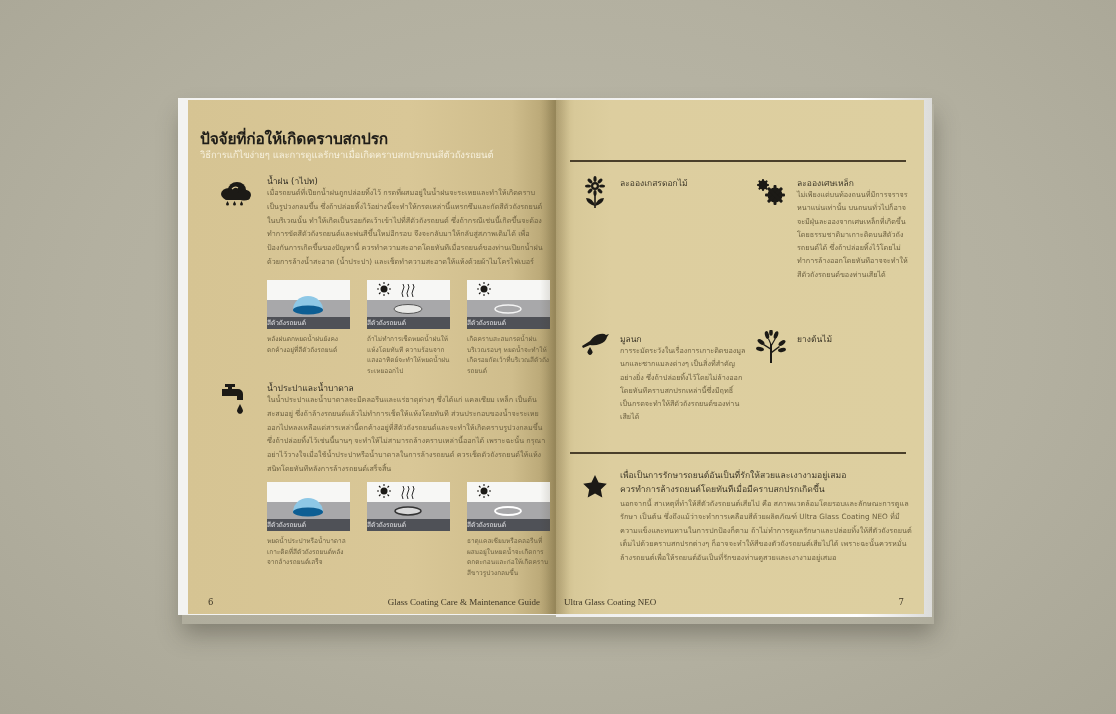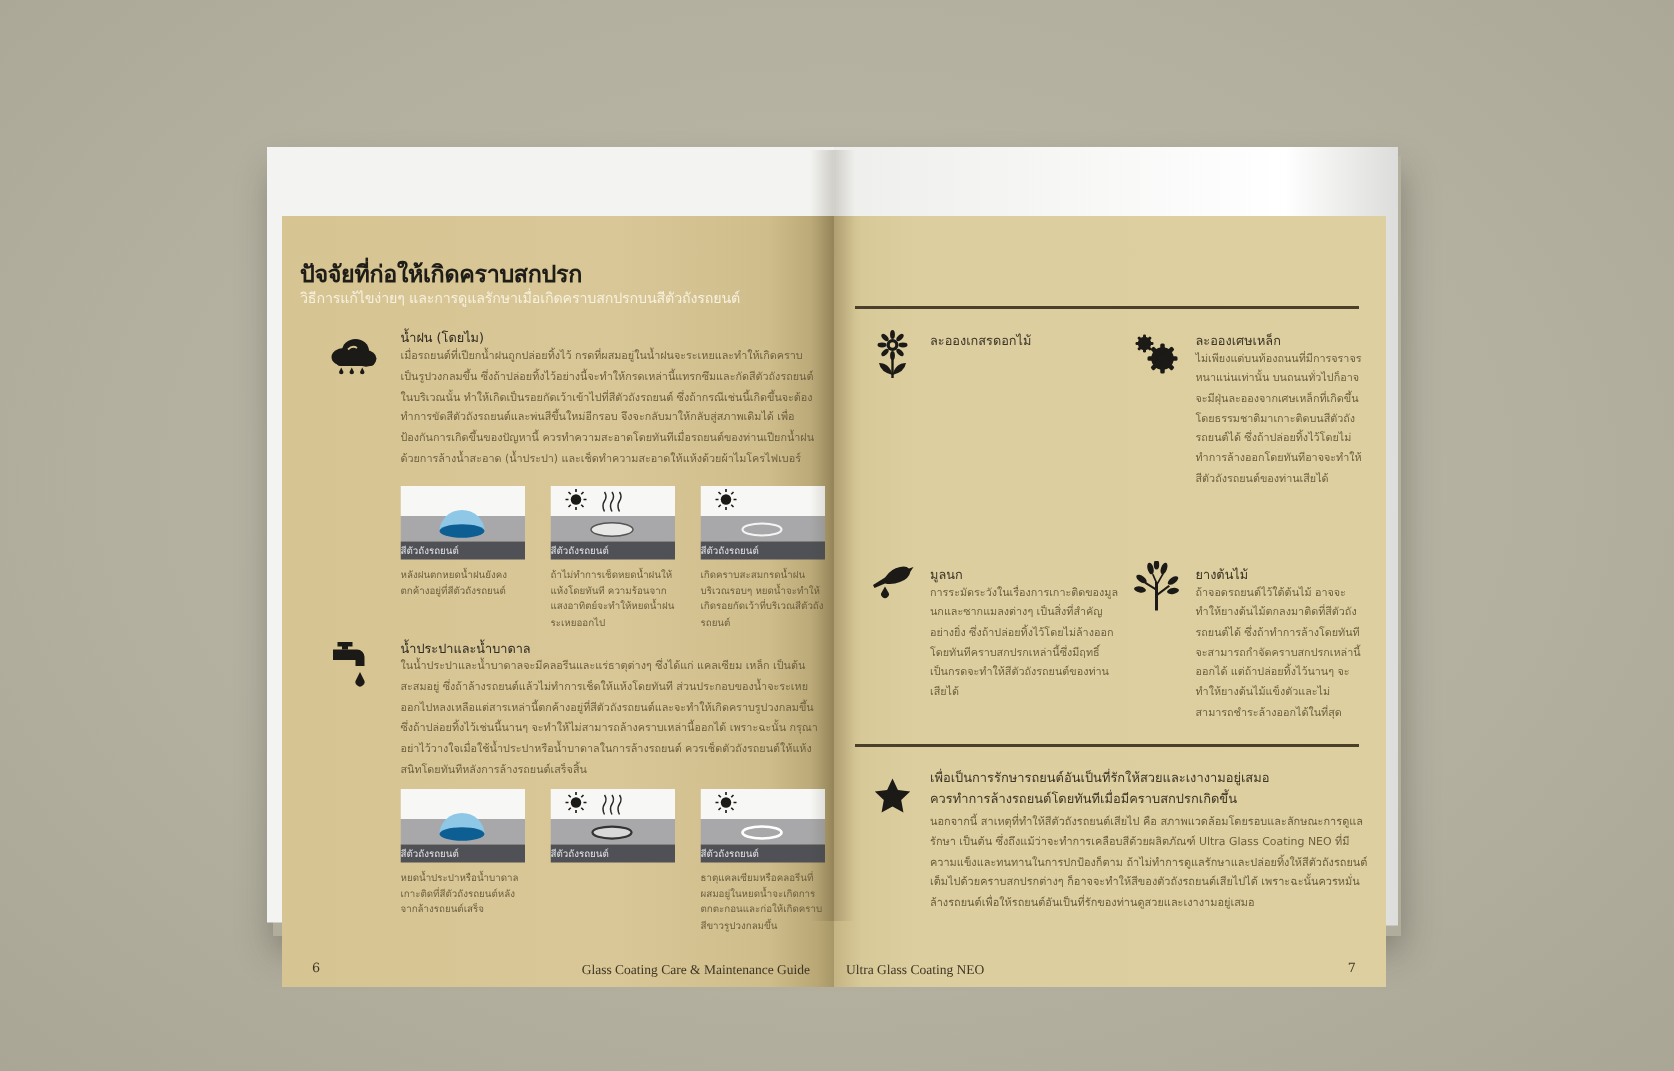--- a/index.html
+++ b/index.html
@@ -19,21 +19,21 @@
   }
   .cover-left {
     position: absolute; left: 178px; top: 98px; width: 380px; height: 517px;
     background: #f3f3f1;
   }
   .cover-right {
     position: absolute; left: 556px; top: 98px; width: 376px; height: 519px;
     background: linear-gradient(90deg, #eeeeec 0%, #ffffff 80%, #dcdcda 100%);
   }
   .page {
-    position: absolute; top: 100px; height: 514px; overflow: hidden; margin-top: 44px;
+    position: absolute; top: 100px; height: 514px; overflow: hidden;
   }
   .page-left {
     left: 188px; width: 368px;
     background: linear-gradient(90deg, #d6c493 0%, #d9c797 60%, #cfbd8c 88%, #b9a776 97%, #a89766 100%);
   }
   .page-right {
     left: 556px; width: 368px;
     background: linear-gradient(90deg, #c5b483 0%, #d8c999 5%, #ddce9f 15%, #ddcfa0 100%);
   }
   .title {
@@ -94,21 +94,21 @@
         <ellipse cx="11" cy="14" rx="8" ry="6" fill="#1c1a16"></ellipse>
         <ellipse cx="19" cy="10" rx="9" ry="8" fill="#1c1a16"></ellipse>
         <ellipse cx="26" cy="15" rx="7" ry="5.5" fill="#1c1a16"></ellipse>
         <rect x="6" y="13" width="26" height="7" rx="3" fill="#1c1a16"></rect>
         <path d="M14 9 q3 -3 6 -1" stroke="#d6c493" stroke-width="1.2" fill="none"></path>
         <path d="M8 24 l1.5 -3 l1.5 3 a1.5 1.5 0 1 1 -3 0z" fill="#1c1a16"></path>
         <path d="M15 24 l1.5 -3 l1.5 3 a1.5 1.5 0 1 1 -3 0z" fill="#1c1a16"></path>
         <path d="M22 24 l1.5 -3 l1.5 3 a1.5 1.5 0 1 1 -3 0z" fill="#1c1a16"></path>
       </svg>
     </div>
-    <div class="sec-heading" style="top:74px;">น้ำฝน (โดยไม)</div>
+    <div class="sec-heading" style="top:74px;">น้ำฝน (าไปท)</div>
     <div class="sec-body" style="top:86px;">เมื่อรถยนต์ที่เปียกน้ำฝนถูกปล่อยทิ้งไว้ กรดที่ผสมอยู่ในน้ำฝนจะระเหยและทำให้เกิดคราบเป็นรูปวงกลมขึ้น ซึ่งถ้าปล่อยทิ้งไว้อย่างนี้จะทำให้กรดเหล่านี้แทรกซึมและกัดสีตัวถังรถยนต์ในบริเวณนั้น ทำให้เกิดเป็นรอยกัดเว้าเข้าไปที่สีตัวถังรถยนต์ ซึ่งถ้ากรณีเช่นนี้เกิดขึ้นจะต้องทำการขัดสีตัวถังรถยนต์และพ่นสีขึ้นใหม่อีกรอบ จึงจะกลับมาให้กลับสู่สภาพเดิมได้ เพื่อป้องกันการเกิดขึ้นของปัญหานี้ ควรทำความสะอาดโดยทันทีเมื่อรถยนต์ของท่านเปียกน้ำฝน ด้วยการล้างน้ำสะอาด (น้ำประปา) และเช็ดทำความสะอาดให้แห้งด้วยผ้าไมโครไฟเบอร์</div>
 
     <div class="panels" style="top:180px;">
       <div class="panel">
         <div class="panel-img">
           <div class="panel-sky"></div>
           <div class="panel-ground"></div>
           <svg style="position:absolute;left:0;top:0;" width="83" height="37" viewBox="0 0 83 37">
             <path d="M26 30 a15 14 0 0 1 30 0 z" fill="#8ec8e6"></path>
             <ellipse cx="41" cy="30" rx="15" ry="4.5" fill="#0d5e93"></ellipse>
@@ -321,21 +321,20 @@
         <ellipse cx="20" cy="5" rx="2" ry="4" transform="rotate(20 20 5)"></ellipse>
         <ellipse cx="5" cy="12" rx="2" ry="4" transform="rotate(-55 5 12)"></ellipse>
         <ellipse cx="26" cy="13" rx="2" ry="4" transform="rotate(55 26 13)"></ellipse>
         <ellipse cx="4" cy="19" rx="2" ry="4" transform="rotate(-80 4 19)"></ellipse>
         <ellipse cx="26" cy="20" rx="2" ry="4" transform="rotate(80 26 20)"></ellipse>
         <ellipse cx="15" cy="2.5" rx="1.8" ry="3.2"></ellipse>
       </g>
     </svg>
   </div>
   <div class="r-heading" style="left:241px;top:232px;">ยางต้นไม้</div>
-  <div class="r-body" style="left:241px;top:244px;width:112px;">ถ้าจอดรถยนต์ไว้ใต้ต้นไม้ อาจจะทำให้ยางต้นไม้ตกลงมาติดที่สีตัวถังรถยนต์ได้ ซึ่งถ้าทำการล้างโดยทันทีจะสามารถกำจัดคราบสกปรกเหล่านี้ออกได้ แต่ถ้าปล่อยทิ้งไว้นานๆ จะทำให้ยางต้นไม้แข็งตัวและไม่สามารถชำระล้างออกได้ในที่สุด</div>
 
   <div class="rule" style="left:14px;top:352px;width:336px;"></div>
 
   <div class="r-icon" style="left:26px;top:374px;">
     <svg width="26" height="26" viewBox="0 0 26 26">
       <path d="M13 1 l3.6 7.6 l8.2 1.1 l-6 5.7 l1.5 8.2 l-7.3 -4 l-7.3 4 l1.5 -8.2 l-6 -5.7 l8.2 -1.1z" fill="#1c1a16"></path>
     </svg>
   </div>
   <div class="note-heading" style="left:64px;top:369px;width:290px;">
     <div>เพื่อเป็นการรักษารถยนต์อันเป็นที่รักให้สวยและเงางามอยู่เสมอ</div>

